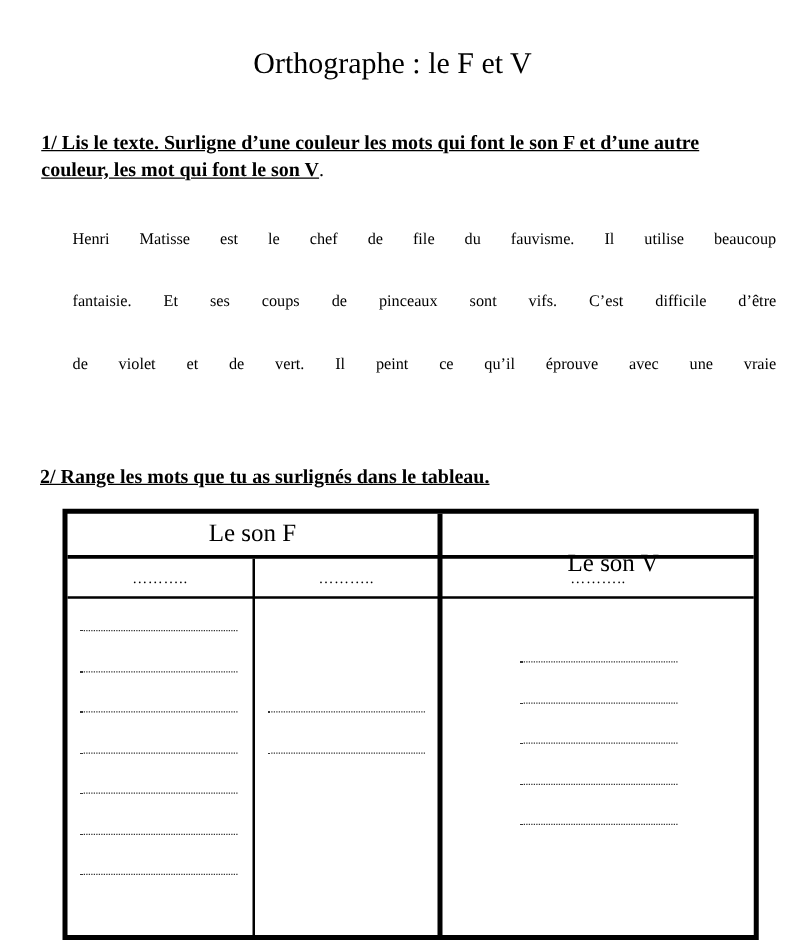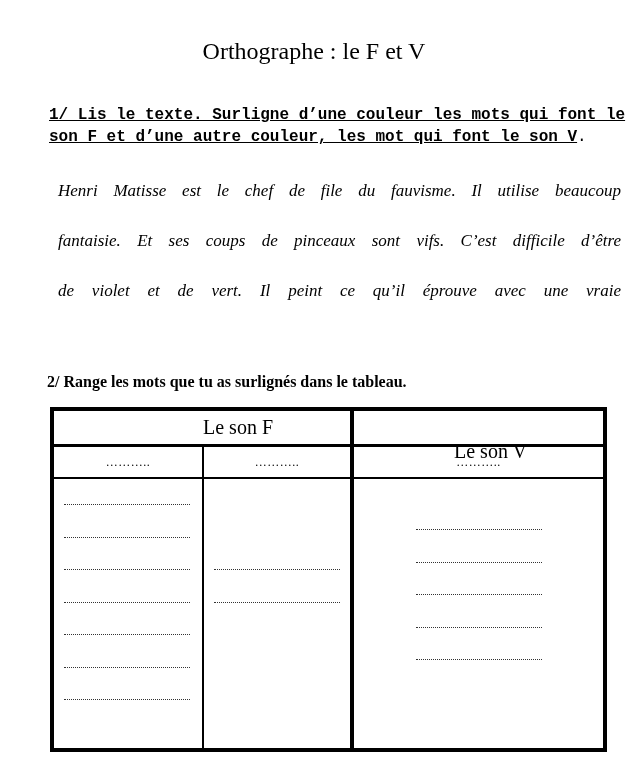--- a/index.html
+++ b/index.html
@@ -1,24 +1,24 @@
 <!DOCTYPE html>
 <html><head>
 <meta charset="utf-8">
 <style>
   html, body { margin:0; padding:0; background:#ffffff; }
   body { width:628px; height:761px; position:relative; overflow:hidden; font-family:"Liberation Serif", serif; color:#000; }
   .title { position:absolute; left:0; width:628px; top:38px; text-align:center; font-size:24px; }
-  .q1 { position:absolute; left:49px; top:104px; width:580px; font-size:16px; font-weight:bold; line-height:22px;font-family:Liberation Mono, monospace; }
+  .q1 { position:absolute; left:33px; top:104px; width:580px; font-size:16px; font-weight:bold; line-height:22px; }
   .q1 .u { text-decoration:underline; }
   .q1 .dot { font-weight:normal; }
-  .para { position:absolute; left:58px; top:166px; width:563px; font-size:17px; line-height:50px; text-align:justify;font-style:italic; }
+  .para { position:absolute; left:58px; top:166px; width:563px; font-size:13px; line-height:50px; text-align:justify; }
   .para .line { display:block; text-align:justify; text-align-last:justify; height:50px; white-space:nowrap; }
   .para .line.last { text-align-last:left; }
-  .q2 { position:absolute; left:47px; top:373px; font-size:16px; font-weight:bold; }
+  .q2 { position:absolute; left:32px; top:373px; font-size:16px; font-weight:bold; text-decoration:underline; }
   .tbl { position:absolute; left:50px; top:407px; width:557px; height:345px; border:4px solid #000; box-sizing:border-box; }
   .hdr { position:absolute; top:0; height:33px; font-size:20px; text-align:center; line-height:33px; }
   .hdrline { position:absolute; left:0; right:0; top:33px; height:3px; background:#000; }
   .vthick { position:absolute; top:0; bottom:0; left:296px; width:4px; background:#000; }
   .vthin { position:absolute; top:36px; bottom:0; left:148px; width:1.5px; background:#000; }
   .subline { position:absolute; left:0; right:0; top:66px; height:1.5px; background:#000; }
   .sub { position:absolute; top:38px; height:28px; line-height:26px; font-size:12px; text-align:center; letter-spacing:0.5px; }
   .dots { position:absolute; height:2px; border-bottom:1.5px dotted #333; width:126px; }
 </style>
 </head>
@@ -32,21 +32,21 @@
 
 <div class="para">
   <span class="line">Henri Matisse est le chef de file du fauvisme. Il utilise beaucoup</span>
   <span class="line">fantaisie. Et ses coups de pinceaux sont vifs. C’est difficile d’être</span>
   <span class="line">de violet et de vert. Il peint ce qu’il éprouve avec une vraie</span>
 </div>
 
 <div class="q2">2/ Range les  mots que tu as surlignés dans le tableau.</div>
 
 <div class="tbl">
-  <div class="hdr" style="left:0;width:296px;margin-left:36px;">Le son F</div>
+  <div class="hdr" style="left:0;width:296px;">Le son F</div>
   <div class="hdr" style="left:312px;width:249px;margin-top:24px;">Le son V</div>
   <div class="hdrline"></div>
   <div class="vthick"></div>
   <div class="vthin"></div>
   <div class="subline"></div>
   <div class="sub" style="left:0;width:148px;">………..</div>
   <div class="sub" style="left:150px;width:146px;">………..</div>
   <div class="sub" style="left:300px;width:249px;">………..</div>
   <div id="f1">
       <div class="dots" style="left: 10px; top: 91px;"></div>

